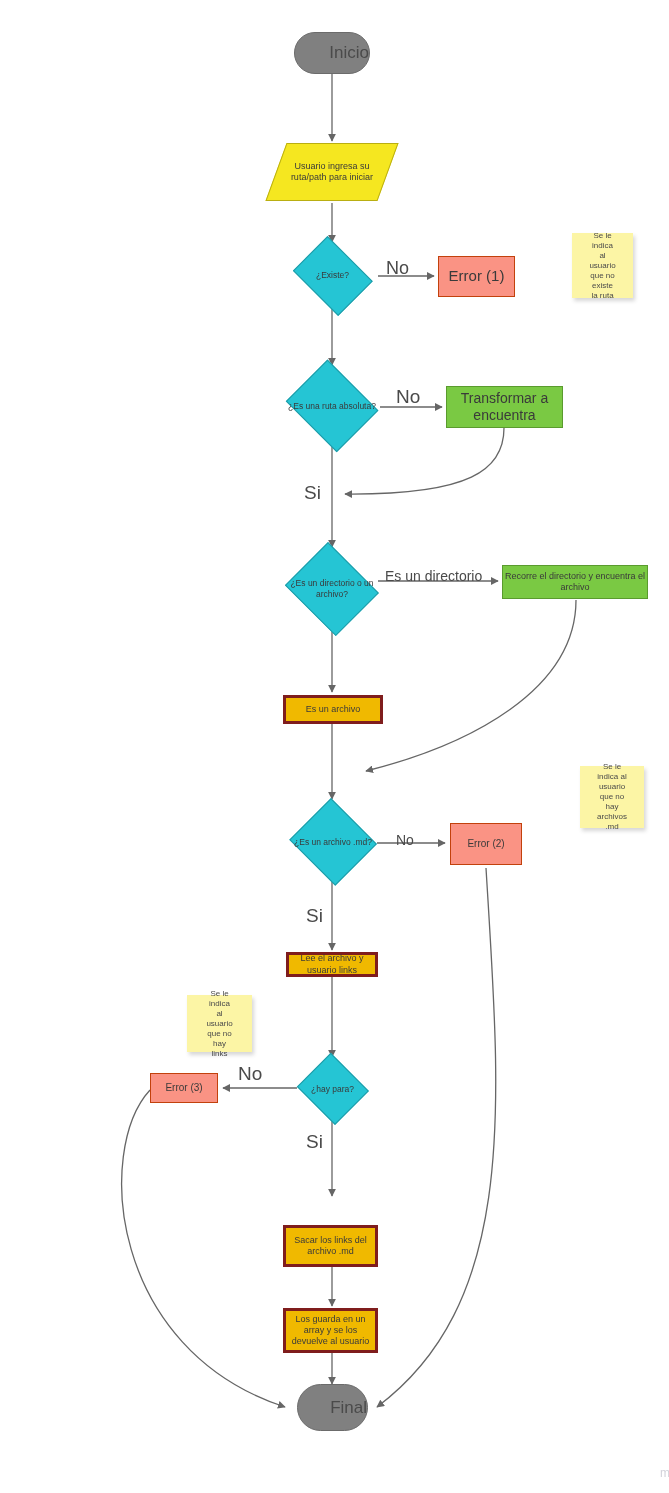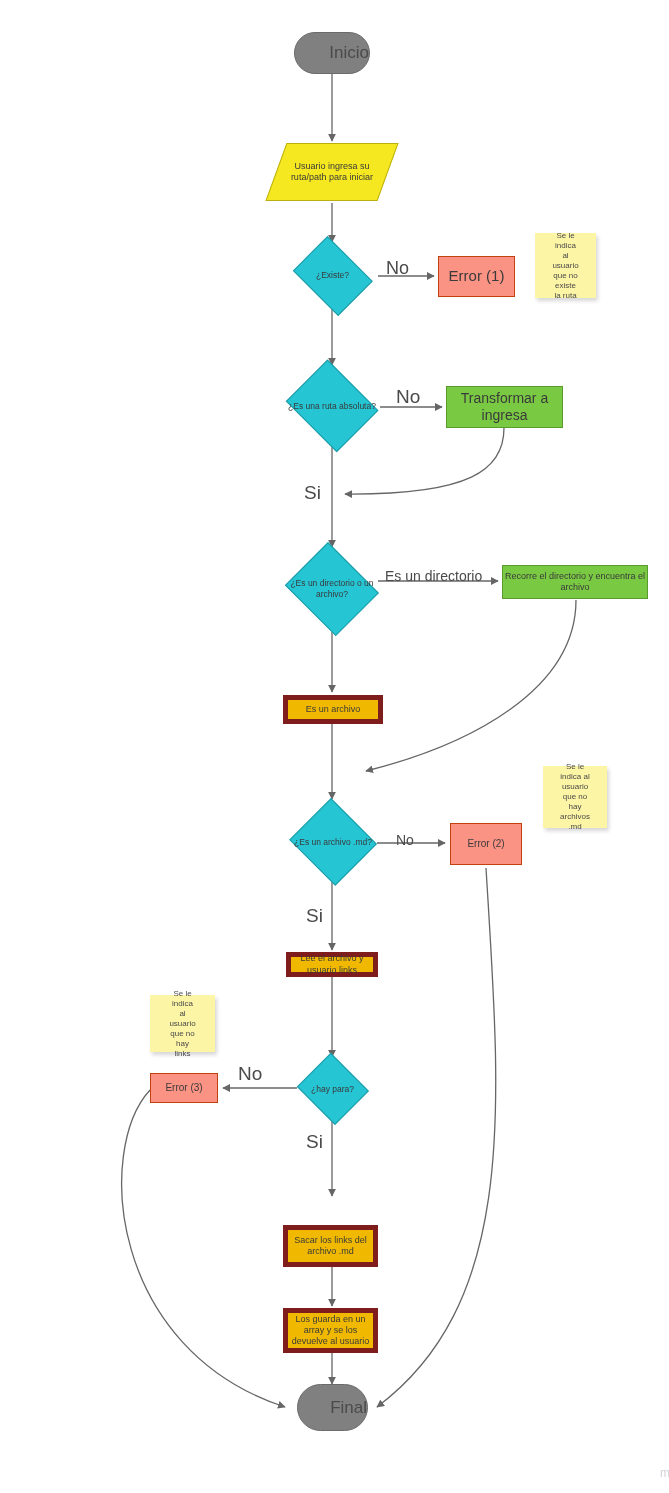--- a/index.html
+++ b/index.html
@@ -76,39 +76,40 @@
   .process-green {
     background: #7ac943;
     border: 1px solid #5a9b2e;
     font-size: 14px;
   }
   .process-green.small {
     font-size: 9px;
   }
   .process-orange {
     background: #f0b900;
-    border: 5px solid #7f1d1d;
+    border: 3px solid #7f1d1d;
     font-size: 9px;
   }
   .error-box {
     background: #fa9384;
     border: 1px solid #c2410c;
     font-size: 15px;
     color: #3a3a3a;
   }
   .error-box.small {
     font-size: 10px;
   }
   .sticky {
     background: #fcf5a5;
     border: none;
     font-size: 8px;
     color: #4a4a4a;
     box-shadow: 2px 3px 4px rgba(0,0,0,0.16);
     padding: 20px;
+    margin-left: 37px;
   }
   .edge-label {
     position: absolute;
     color: #4a4a4a;
     white-space: nowrap;
   }
   .watermark {
     position: absolute;
     color: #d2d2da;
     font-size: 12px;
@@ -175,21 +176,21 @@
   </div>
 
   <div class="node decision" style="left:281px; top:364px; width:102px; height:84px;">
     <div class="diamond-shape"></div>
     <span class="diamond-label">¿Es una ruta absoluta?</span>
   </div>
 
   <div class="edge-label" style="left:396px; top:386px; font-size:19px;">No</div>
 
   <div class="node process-green" style="left:446px; top:386px; width:117px; height:42px;">
-    <span>Transformar a ingresa</span>
+    <span>Transformar a encuentra</span>
   </div>
 
   <div class="edge-label" style="left:304px; top:482px; font-size:19px;">Si</div>
 
   <div class="node decision" style="left:281px; top:546px; width:102px; height:86px;">
     <div class="diamond-shape"></div>
     <span class="diamond-label">¿Es un directorio o un archivo?</span>
   </div>
 
   <div class="edge-label" style="left:385px; top:568px; font-size:14px;">Es un directorio</div>

